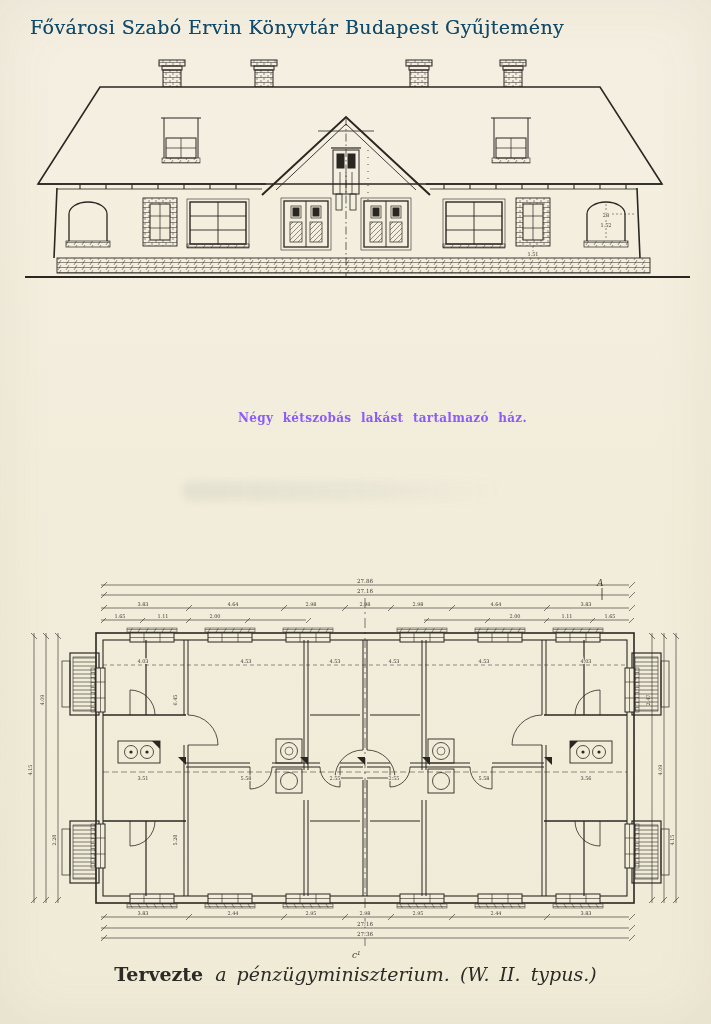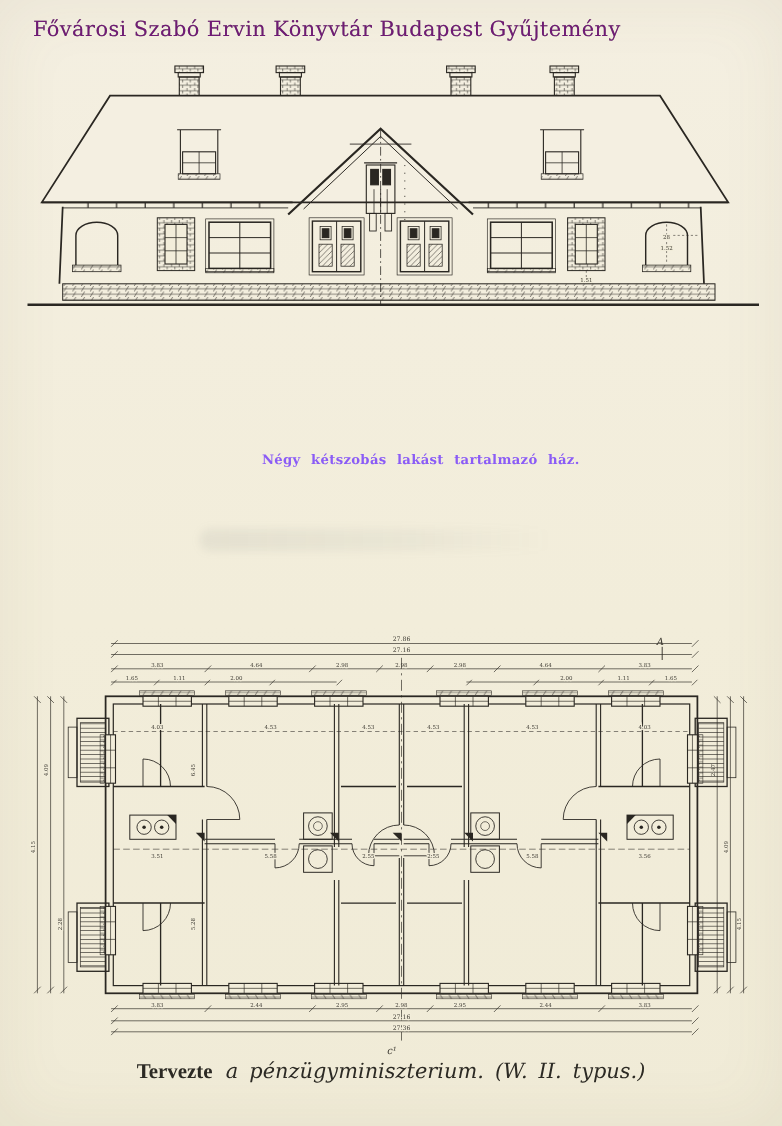--- a/index.html
+++ b/index.html
@@ -4,32 +4,32 @@
 <style>
   html,body{margin:0;padding:0;}
   body{
     width:711px;height:1024px;overflow:hidden;position:relative;
     background:linear-gradient(180deg,#f4efe1 0%,#f2edda 55%,#f0ebd7 100%);
     font-family:"DejaVu Serif", serif;
   }
   .page{position:absolute;inset:0;box-shadow:inset 0 0 60px rgba(120,105,70,.08);}
   .watermark{
     position:absolute;left:30px;top:16px;width:560px;
-    font-size:19px;letter-spacing:.4px;color:#701a75;
+    font-size:19px;letter-spacing:.4px;color:#0c4a6e;
     text-shadow:0 0 .4px #8f8d84;
   }
   .caption-elev{
     position:absolute;left:0;top:411px;width:711px;text-align:center;
     font-size:12px;font-weight:600;color:#8b5cf6;word-spacing:5px;letter-spacing:.3px;padding-left:27px;
   }
   .caption-plan{
     position:absolute;left:0;top:963px;width:711px;text-align:center;
     font-size:19px;color:#2c2a24;word-spacing:4px;
   }
-  .caption-plan .prefix{font-weight:600;font-style:normal;margin-right:12px;font-family:Liberation Serif, serif;}
+  .caption-plan .prefix{font-weight:600;font-style:normal;margin-right:12px;}
   .caption-plan .it{font-weight:400;font-style:italic;}
   .ghost{
     position:absolute;left:182px;top:481px;width:320px;height:20px;
     background:linear-gradient(90deg,rgba(110,120,118,.10),rgba(110,120,118,.06) 60%,rgba(110,120,118,0));
     filter:blur(4px);border-radius:9px;
   }
   svg.drawing{position:absolute;left:0;top:0;}
   svg text{
     font-family:"DejaVu Serif", serif;fill:#3f3c34;
     paint-order:stroke;stroke:#f2edda;stroke-width:2px;

